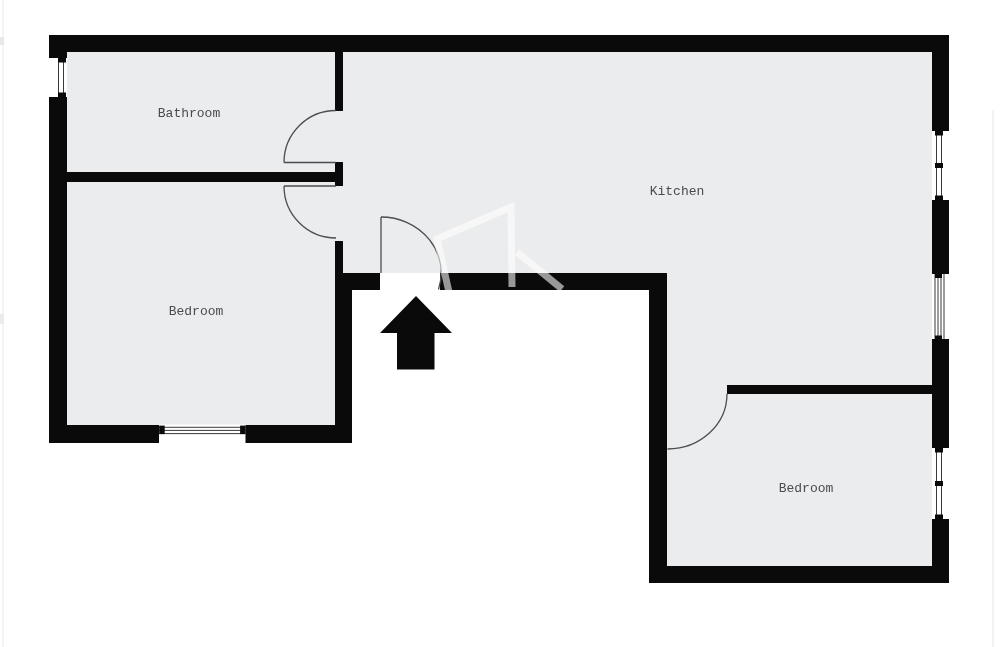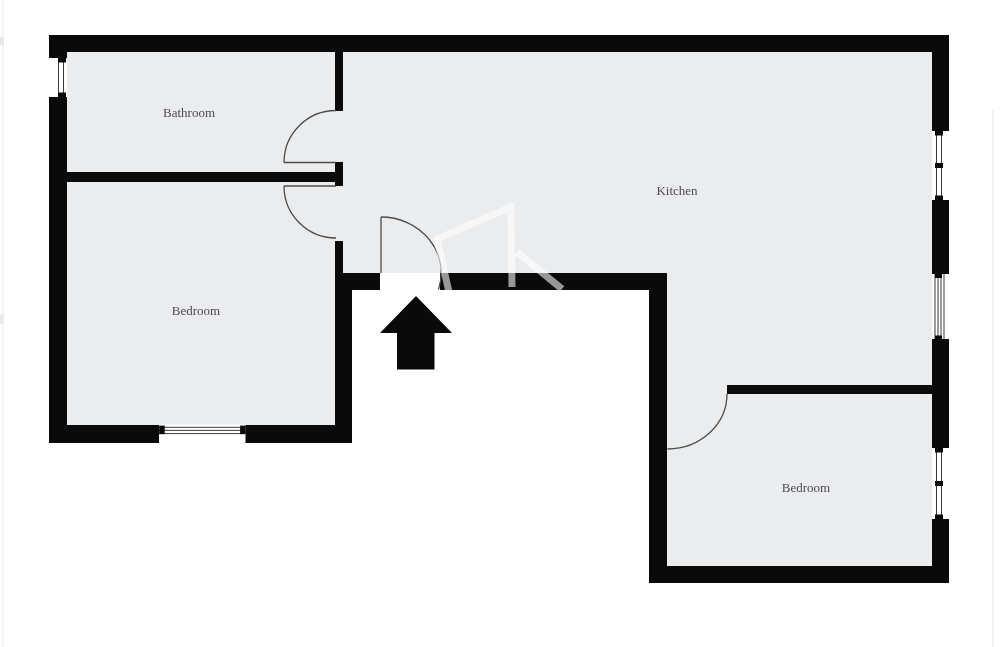--- a/index.html
+++ b/index.html
@@ -1,17 +1,17 @@
 <!DOCTYPE html>
 <html><head>
 <meta charset="utf-8">
 <style>
   html,body{margin:0;padding:0;background:#ffffff;}
   .page{position:relative;width:1000px;height:647px;background:#ffffff;overflow:hidden;
-        font-family:Liberation Serif, serif;}
+        font-family:Liberation Mono, monospace;}
 </style>
 </head>
 <body>
 
 <div class="page">
 <svg width="1000" height="647" viewBox="0 0 1000 647">
 
   <rect x="0" y="0" width="1000" height="647" fill="#ffffff"></rect>
 
   <rect x="2" y="0" width="2" height="647" fill="#f4f4f4"></rect>

